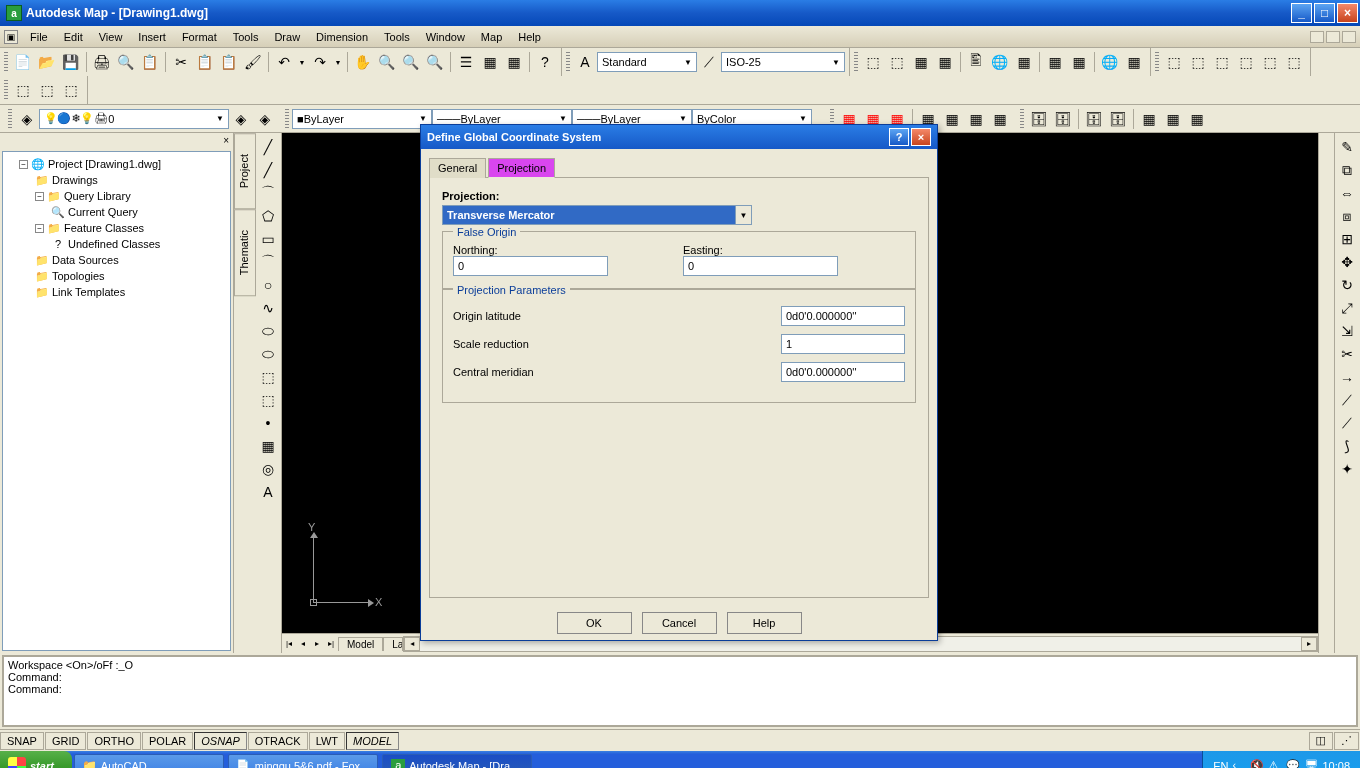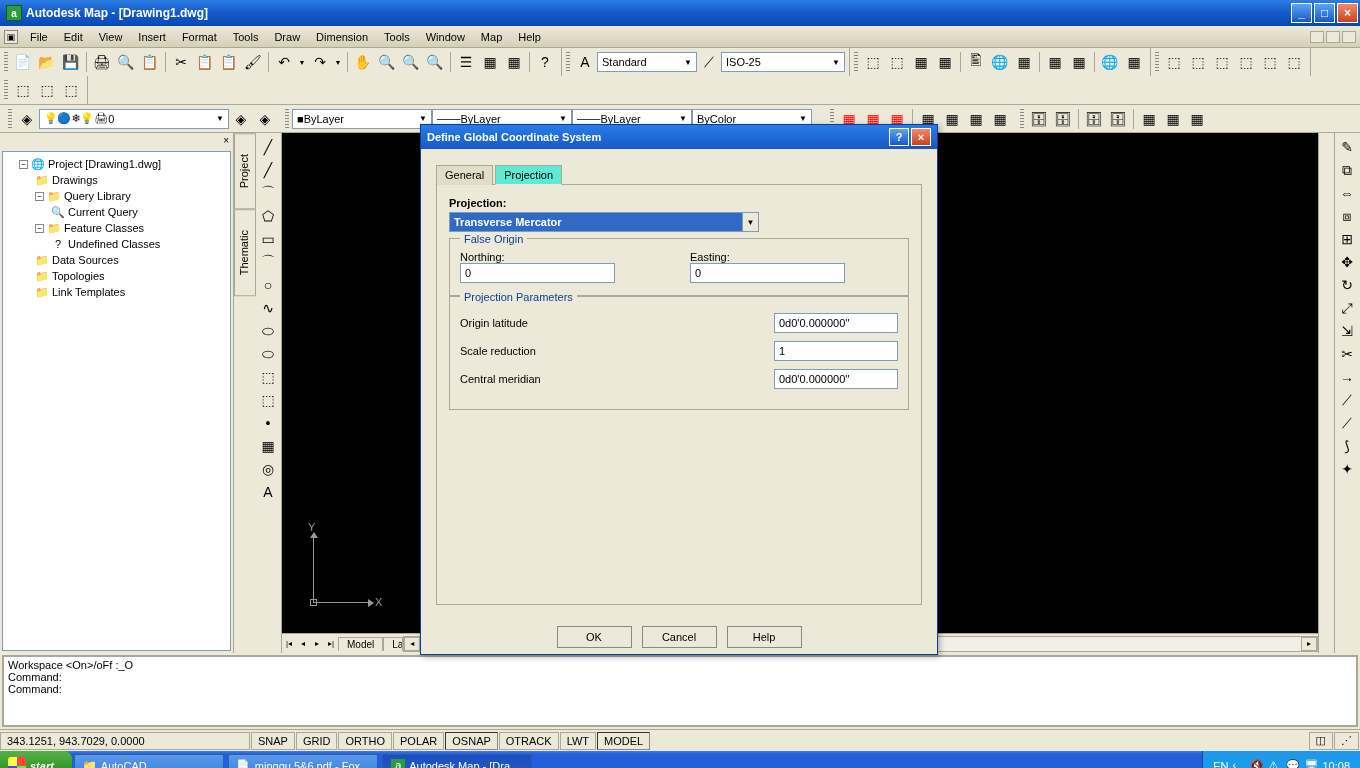--- a/index.html
+++ b/index.html
@@ -73,24 +73,24 @@
 .right-tools { width: 26px; background: #ece9d8; border-left: 1px solid #aca899; padding: 2px 1px; overflow: hidden; }
 .right-tools .tb-btn { width: 22px; height: 22px; margin: 1px 0; }
 
 
 .dialog { position: absolute; left: 420px; top: 124px; width: 518px; background: #ece9d8; border: 1px solid #0a3d99; box-shadow: 2px 2px 6px rgba(0,0,0,0.3); z-index: 100; }
 .dialog-title { height: 24px; background: linear-gradient(to bottom, #2a7de5, #1659c7); color: white; font-weight: bold; display: flex; align-items: center; padding: 0 6px; font-size: 12px; }
 .dialog-title .spacer { flex: 1; }
 .dialog-title .dbtn { width: 20px; height: 18px; margin-left: 2px; display: flex; align-items: center; justify-content: center; font-weight: bold; font-size: 11px; border: 1px solid white; }
 .dbtn.help { background: linear-gradient(#5ca5f3, #1659c7); }
 .dbtn.dclose { background: linear-gradient(#f5896a, #c7441d); }
-.dialog-body { padding: 15px; }
+.dialog-body { padding: 8px; }
 .tabs { display: flex; border-bottom: 1px solid #aca899; }
 .tab { padding: 3px 8px; border: 1px solid #aca899; border-bottom: none; background: #ece9d8; margin-right: 2px; cursor: pointer; position: relative; top: 1px; }
-.tab.active { background: #5eead4; border-bottom: 1px solid #ece9d8; font-weight: normal; }
+.tab.active { background: #d946ef; border-bottom: 1px solid #ece9d8; font-weight: normal; }
 .tab:not(.active) { background: #e0ddc8; }
 .tab-content { border: 1px solid #aca899; border-top: none; padding: 12px; height: 420px; }
 .form-row { margin-bottom: 6px; font-weight: bold; }
 .form-label { display: block; margin-bottom: 3px; }
 .combo { height: 20px; border: 1px solid #7f9db9; background: #316ac5; color: white; display: flex; align-items: center; width: 310px; }
 .combo span { flex: 1; padding: 0 4px; }
 .combo .cb-arrow { width: 16px; height: 18px; background: #ece9d8; border-left: 1px solid #7f9db9; display: flex; align-items: center; justify-content: center; color: black; font-size: 8px; }
 .fieldset { border: 1px solid #aca899; padding: 8px 10px 12px; }
 .fieldset-title { position: relative; top: -14px; background: #ece9d8; padding: 0 4px; display: inline-block; color: #0a3d99; }
 .fieldset-row { display: flex; gap: 30px; margin-top: -8px; }
@@ -102,21 +102,21 @@
 .dialog-btns { display: flex; justify-content: center; gap: 10px; padding: 6px; }
 .dlg-btn { width: 75px; height: 22px; background: #ece9d8; border: 1px solid #888; cursor: pointer; }
 
 
 .cmd-window { height: 72px; background: white; border: 2px solid #aca899; margin: 2px; font-family: 'Courier New', monospace; font-size: 12px; padding: 2px 4px; overflow: hidden; }
 .cmd-line { white-space: pre; }
 
 
 .statusbar { height: 22px; background: #ece9d8; border-top: 1px solid #aca899; display: flex; align-items: center; font-size: 11px; }
 .status-cell { border: 1px solid #aca899; padding: 1px 6px; height: 18px; display: flex; align-items: center; margin-right: 1px; }
-.status-cell.active { border: 1px inset #888; }
+.status-cell.active { border: 1px inset #888; font-style: italic; }
 
 
 .taskbar { height: 30px; background: linear-gradient(to bottom, #3a81e0, #245edb 10%, #245edb 90%, #1941a5); display: flex; align-items: center; }
 .start-btn { height: 30px; padding: 0 18px 0 8px; background: linear-gradient(to bottom, #57b049, #3a9b2d 50%, #2e8524); color: white; font-weight: bold; font-style: italic; display: flex; align-items: center; font-size: 15px; border-radius: 0 8px 8px 0; }
 .start-logo { width: 18px; height: 18px; margin-right: 4px; background: conic-gradient(#f44 0 90deg, #4f4 90deg 180deg, #44f 180deg 270deg, #ff4 270deg); border-radius: 3px; }
 .task-item { height: 24px; margin: 0 2px; padding: 0 8px; background: linear-gradient(#5a9ae8, #3a7de5); border: 1px solid #2a5db5; color: white; display: flex; align-items: center; font-size: 11px; min-width: 150px; cursor: pointer; border-radius: 2px; }
 .task-item.active { background: linear-gradient(#1a4dc5, #2a5db5); }
 .task-item .ticon { width: 14px; height: 14px; margin-right: 4px; }
 .tray { margin-left: auto; background: linear-gradient(#1e98e8, #17a0f0); height: 30px; display: flex; align-items: center; padding: 0 10px; color: white; font-size: 11px; gap: 4px; border-left: 1px solid #0a4d99; }
 .tray-icon { width: 14px; height: 14px; }
@@ -406,21 +406,20 @@
   </div>
 </div>
 
 <div class="cmd-window">
   <div class="cmd-line">Workspace &lt;On&gt;/oFf :_O</div>
   <div class="cmd-line">Command:</div>
   <div class="cmd-line">Command:</div>
 </div>
 
 <div class="statusbar">
-  <div class="status-cell" style="width:250px">343.1251, 943.7029, 0.0000</div>
   <div class="status-cell">SNAP</div>
   <div class="status-cell">GRID</div>
   <div class="status-cell">ORTHO</div>
   <div class="status-cell">POLAR</div>
   <div class="status-cell active">OSNAP</div>
   <div class="status-cell">OTRACK</div>
   <div class="status-cell">LWT</div>
   <div class="status-cell active">MODEL</div>
   <div style="flex:1"></div>
   <div class="status-cell">◫</div>

